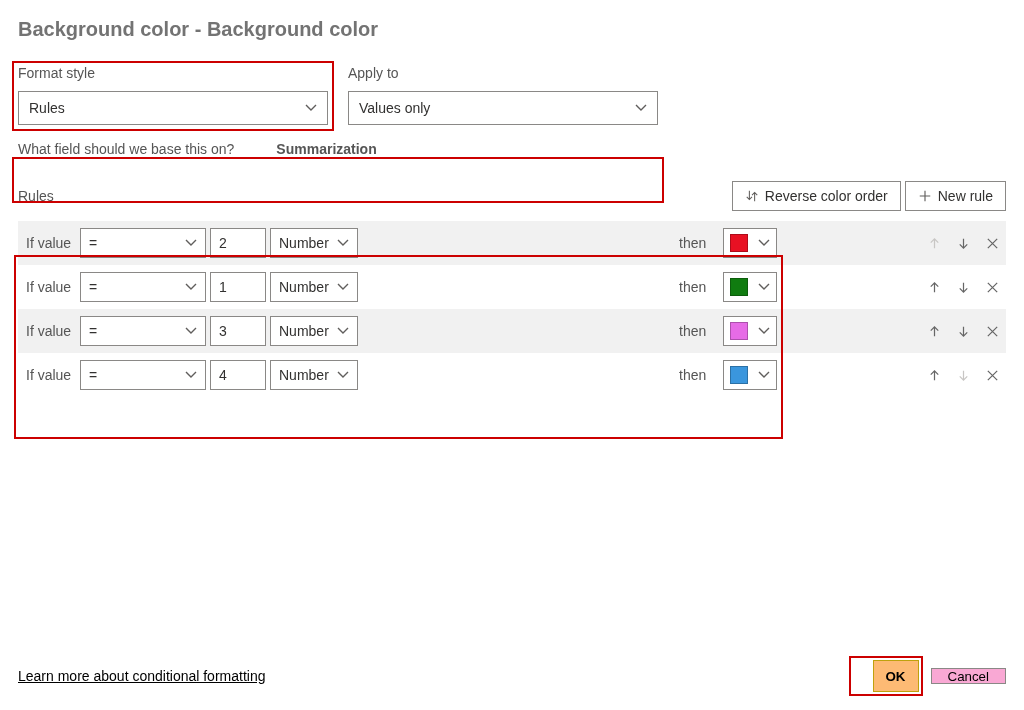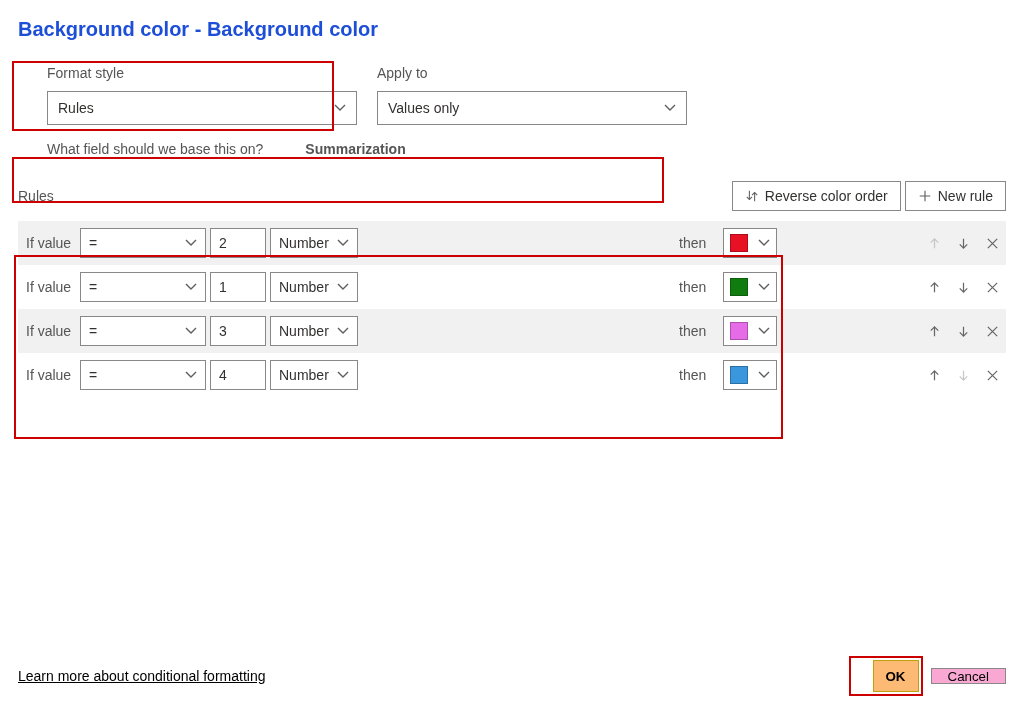--- a/index.html
+++ b/index.html
@@ -20,35 +20,34 @@
     flex-direction: column;
   }
   .title-row {
     display:flex;
     justify-content: space-between;
     align-items: flex-start;
   }
   .title {
     font-size: 20px;
     font-weight: 600;
-    color:#1d4ed8;
+    color:#737373;
     margin-bottom: 24px;
   }
   .close-x {
     font-size: 18px;
     color:#555;
     cursor:pointer;
     line-height:1;
     padding:2px 4px;
   }
   .field-grid {
     display:flex;
     gap: 20px;
     margin-bottom: 16px;
-    margin-left: 29px;
   }
   .field-block { }
   .field-label {
     font-size: 14px;
     color:#555;
     margin-bottom: 10px;
   }
   .dropdown {
     height: 34px;
     border: 1px solid #8a8886;

